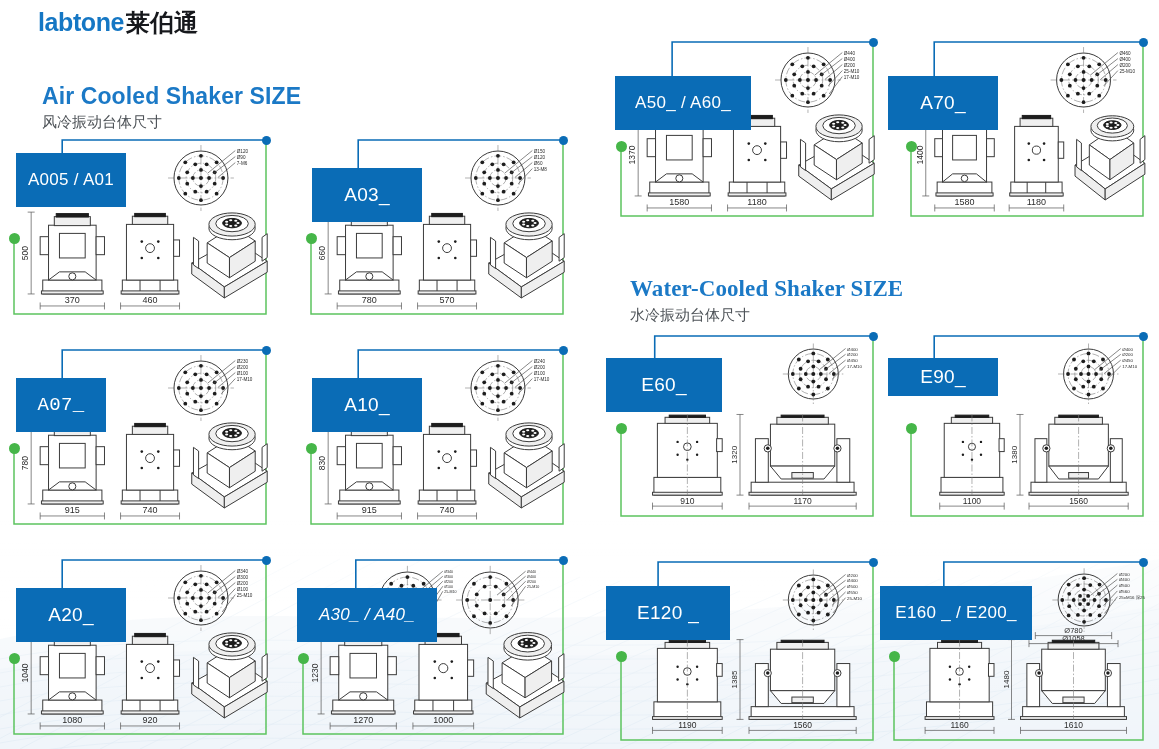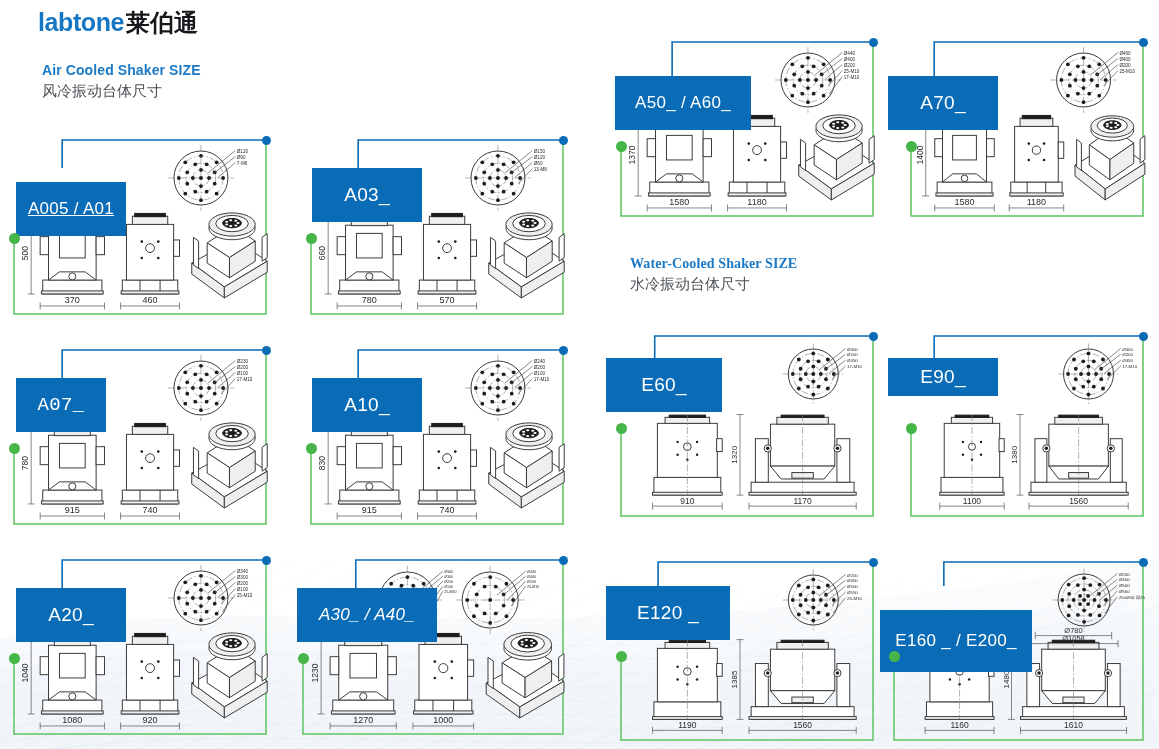--- a/index.html
+++ b/index.html
@@ -11,21 +11,21 @@
   .watermark{position:absolute;left:0;bottom:0;width:1159px;height:230px;overflow:hidden;pointer-events:none;z-index:0;}
   .watermark svg{display:block;}
 
   
   .brand{position:absolute;left:38px;top:10px;z-index:6;display:flex;align-items:flex-end;}
   .brand-latin{font-size:25px;font-weight:600;color:#1577c4;letter-spacing:-0.4px;line-height:1;}
   .brand-cn{font-size:24px;font-weight:700;color:#16181c;margin-left:2px;line-height:1;letter-spacing:0px;}
 
   
   .sect{position:absolute;z-index:6;}
-  .sect .en{font-size:14px;font-weight:700;color:#1b79c6;letter-spacing:0.1px;line-height:1.25;white-space:nowrap;}
+  .sect .en{font-size:23px;font-weight:700;color:#1b79c6;letter-spacing:0.1px;line-height:1.25;white-space:nowrap;margin-top:20px;}
   .sect .cn{font-size:15px;color:#4d5257;margin-top:2px;line-height:1.25;white-space:nowrap;}
   #sect-air{left:42px;top:62px;}
   #sect-water{left:630px;top:255px;font-family:Liberation Serif, serif;}
 
   
   .card{position:absolute;z-index:4;}
   .card-frame{position:absolute;left:0;top:0;width:100%;height:100%;}
   .card-label{
     position:absolute;background:#0a6cb6;color:#fff;display:flex;align-items:center;
     justify-content:center;font-size:19px;letter-spacing:0.3px;z-index:3;white-space:nowrap;
@@ -124,21 +124,21 @@
 </div>
 
 <div id="cards-root">
     <div class="card" style="left: 8px; top: 134px; width: 268px; height: 186px;">
       <svg width="268" height="186" viewBox="0 0 268 186" class="card-frame">
         <path d="M54.199999999999996,34 L54.199999999999996,6 L258,6" stroke="#0a6cb6" stroke-width="1.6" fill="none"></path>
         <path d="M258,6 L258,180 L6,180 L6,104" stroke="#5cc45f" stroke-width="1.5" fill="none"></path>
       </svg>
       <div class="dot-blue" style="left: 254px; top: 2px;"></div>
       <div class="dot-green" style="left: 1px; top: 99px;"></div>
-      <div class="card-label sm" style="left: 8px; top: 48px; width: 110px; height: 54px; text-decoration: underline;">A005 / A01</div>
+      <div class="card-label sm" style="left: 8px; top: 19px; width: 110px; height: 54px;">A005 / A01</div>
       <div class="draw" style="left: 0px; top: 0px; width: 268px; height: 186px;">
         <svg width="268" height="186" viewBox="0 0 268 186">
           <g>
             <circle cx="192.95999999999998" cy="44" r="27" class="ln"></circle>
             <circle cx="192.95999999999998" cy="44" r="22.139999999999997" class="ln-c"></circle>
             <circle cx="192.95999999999998" cy="44" r="14.850000000000001" class="ln-c"></circle>
             <circle cx="192.95999999999998" cy="44" r="8.1" class="ln-c"></circle>
             <line x1="160.01999999999998" y1="44" x2="225.89999999999998" y2="44" class="ln-c"></line>
             <line x1="192.95999999999998" y1="11.060000000000002" x2="192.95999999999998" y2="76.94" class="ln-c"></line>
             <circle cx="215.09999999999997" cy="44" r="1.9" class="bolt"></circle>
@@ -1387,21 +1387,21 @@
         </svg>
       </div>
     </div>
     <div class="card" style="left: 888px; top: 556px; width: 265px; height: 190px;">
       <svg width="265" height="190" viewBox="0 0 265 190" class="card-frame">
         <path d="M55.839999999999996,30 L55.839999999999996,6 L255,6" stroke="#0a6cb6" stroke-width="1.6" fill="none"></path>
         <path d="M255,6 L255,184 L6,184 L6,100" stroke="#5cc45f" stroke-width="1.5" fill="none"></path>
       </svg>
       <div class="dot-blue" style="left: 251px; top: 2px;"></div>
       <div class="dot-green" style="left: 1px; top: 95px;"></div>
-      <div class="card-label sm" style="left: -8px; top: 30px; width: 152px; height: 62px; margin-top: 24px;">E160 _ / E200_</div>
+      <div class="card-label sm" style="left: -8px; top: 30px; width: 152px; height: 54px;">E160 _ / E200_</div>
       <div class="draw" style="left: 0px; top: 0px; width: 265px; height: 190px;">
         <svg width="265" height="190" viewBox="0 0 265 190">
           <g>
             <circle cx="196.1" cy="44" r="26" class="ln"></circle>
             <circle cx="196.1" cy="44" r="21.84" class="ln-c"></circle>
             <circle cx="196.1" cy="44" r="16.12" class="ln-c"></circle>
             <circle cx="196.1" cy="44" r="10.4" class="ln-c"></circle>
             <circle cx="196.1" cy="44" r="5.72" class="ln-c"></circle>
             <line x1="164.38" y1="44" x2="227.82" y2="44" class="ln-c"></line>
             <line x1="196.1" y1="12.280000000000001" x2="196.1" y2="75.72" class="ln-c"></line>

